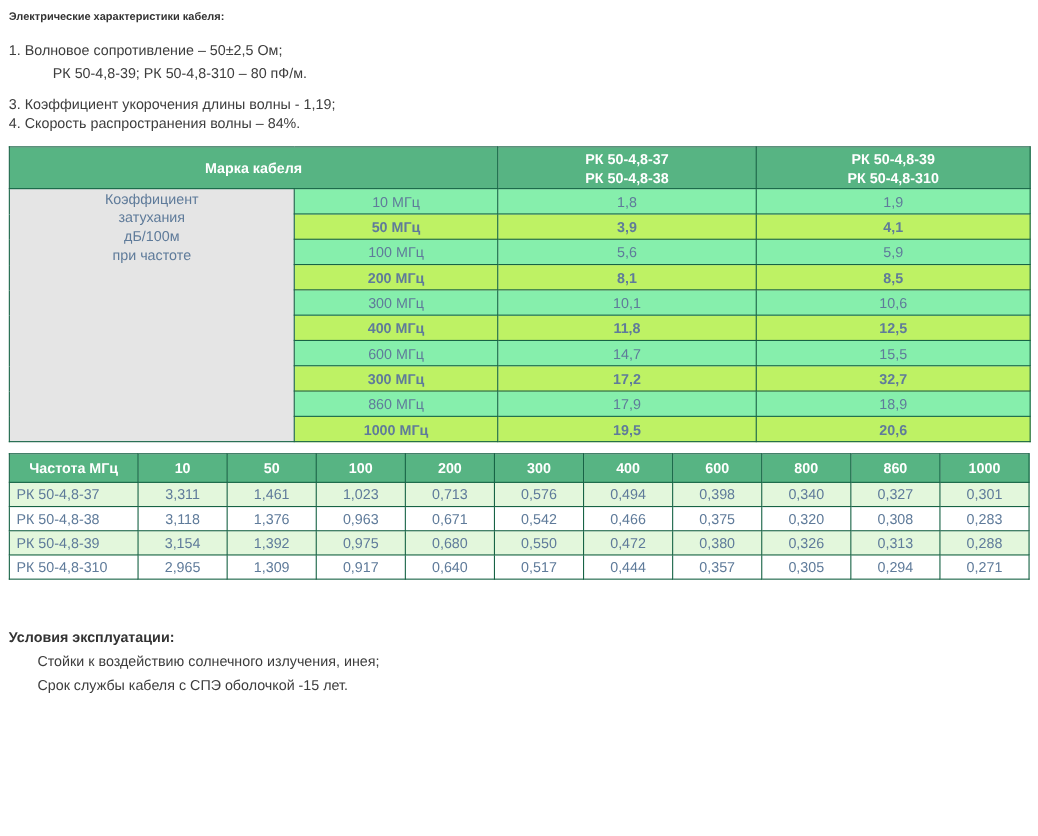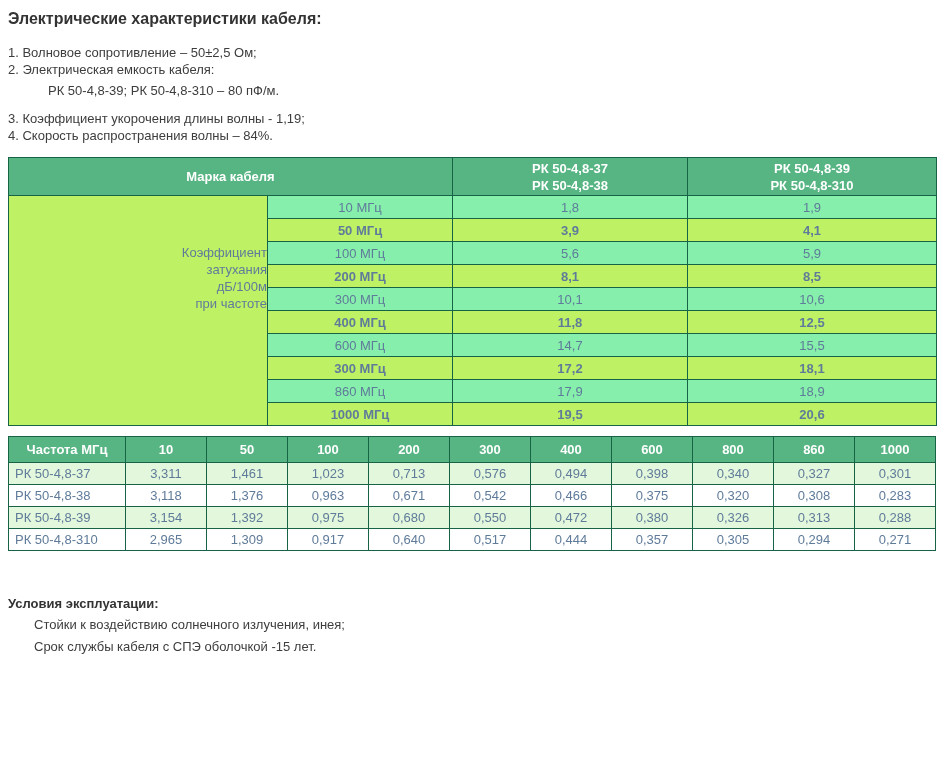--- a/index.html
+++ b/index.html
@@ -5,21 +5,21 @@
   html,body{margin:0;padding:0;background:#ffffff;}
   body{
     width:944px;
     font-family:"Liberation Sans", sans-serif;
     color:#3d3d3d;
     font-size:13px;
   }
   .content{padding:10px 8px 20px 8px;}
 
   .doc-title{
-    font-size:16px;
+    font-size:10px;
     font-weight:bold;
     margin:0 0 16px 0;
     color:#333;
   }
   .num-list .li{line-height:17px;}
   .sub-list{margin:4px 0 11px 40px;}
   .sub-list .li{line-height:17px;}
 
   
   table{border-collapse:collapse;table-layout:fixed;}
@@ -41,25 +41,23 @@
     text-align:center;
     vertical-align:middle;
     color:#5f7b9a;
     font-size:13px;
     height:22px;
     background:#86efac;
     padding:0;
   }
   .t1 tr.alt td{background:#bef264;font-weight:bold;}
   .t1 td.side{
-    background:#bef264;
+    background:#e5e5e5;
     vertical-align:top;
-    padding-top:48px;
     line-height:17px;
-    text-align:right;
   }
 
   
   .t2{width:928px;margin-top:10px;border-radius:14px;}
   .t2 th{
     background:#57b483;
     color:#ffffff;
     font-weight:bold;
     font-size:13px;
     border:1px solid #176345;
@@ -94,21 +92,20 @@
 </style>
 </head>
 <body>
 
 <div class="content">
 
   <p class="doc-title">Электрические характеристики кабеля:</p>
 
   <div class="num-list">
     <div class="li">1. Волновое сопротивление – 50±2,5 Ом;</div>
-    <div class="li">2. Электрическая емкость кабеля:</div>
     <div class="sub-list">
       <div class="li">РК 50-4,8-39; РК 50-4,8-310 – 80 пФ/м.</div>
     </div>
     <div class="li">3. Коэффициент укорочения длины волны - 1,19;</div>
     <div class="li">4. Скорость распространения волны – 84%.</div>
   </div>
 
   <table class="t1">
     <colgroup>
       <col style="width:259px">
@@ -167,21 +164,21 @@
         <td>12,5</td>
       </tr>
       <tr>
         <td>600 МГц</td>
         <td>14,7</td>
         <td>15,5</td>
       </tr>
       <tr class="alt">
         <td>300 МГц</td>
         <td>17,2</td>
-        <td>18,1</td>
+        <td>32,7</td>
       </tr>
       <tr>
         <td>860 МГц</td>
         <td>17,9</td>
         <td>18,9</td>
       </tr>
       <tr class="alt">
         <td>1000 МГц</td>
         <td>19,5</td>
         <td>20,6</td>

